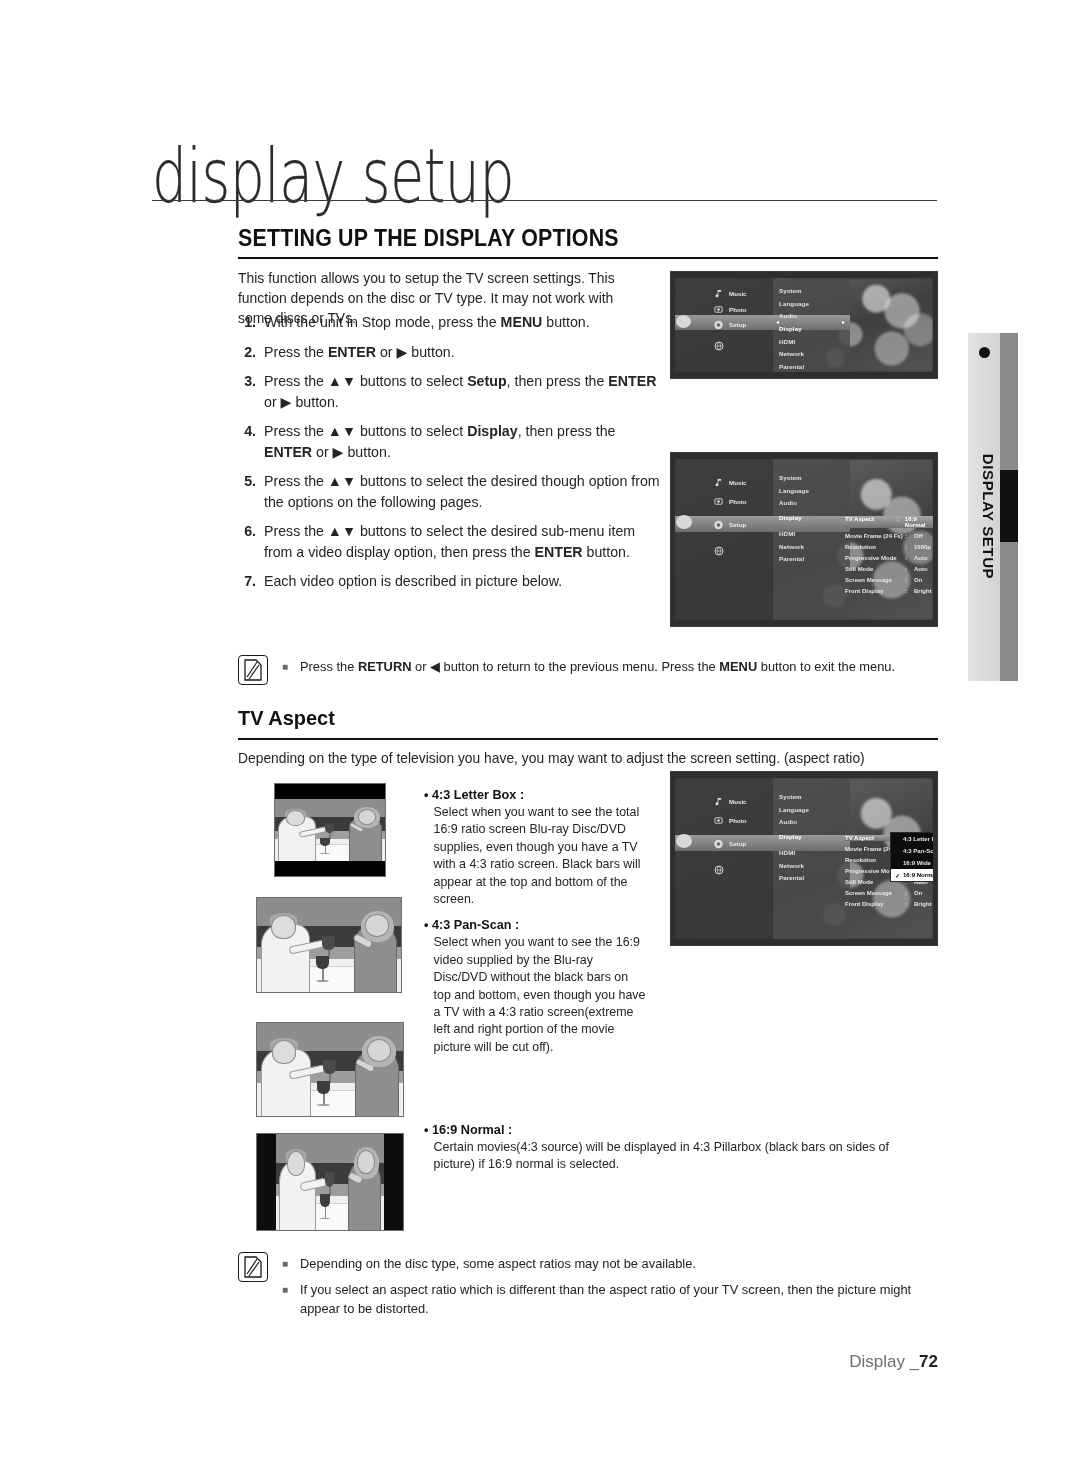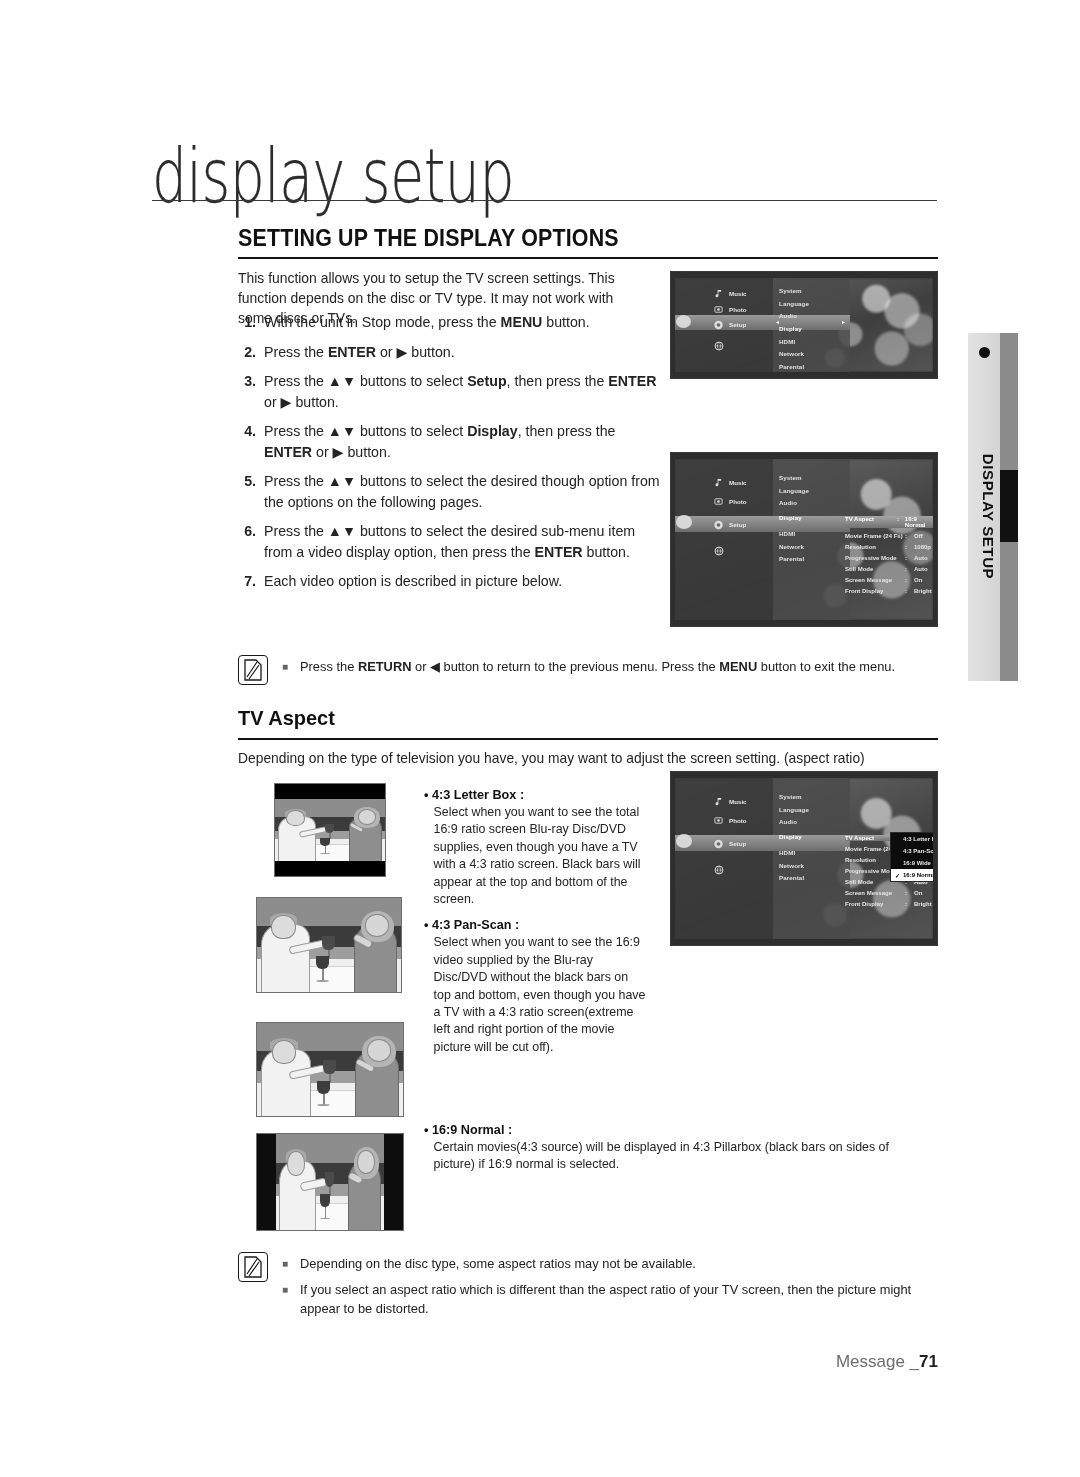--- a/index.html
+++ b/index.html
@@ -661,16 +661,16 @@
   </div>
 
   <div class="side-bar"></div>
   <div class="side-bar-active"></div>
   <div class="side-tab">
     <div class="side-tab-dot"></div>
     <div class="side-tab-label">DISPLAY SETUP</div>
   </div>
 
   <div class="footer">
-    <span>Message _</span><b>71</b>
+    <span>Display _</span><b>72</b>
   </div>
 
 </div>
 
 </body></html>

